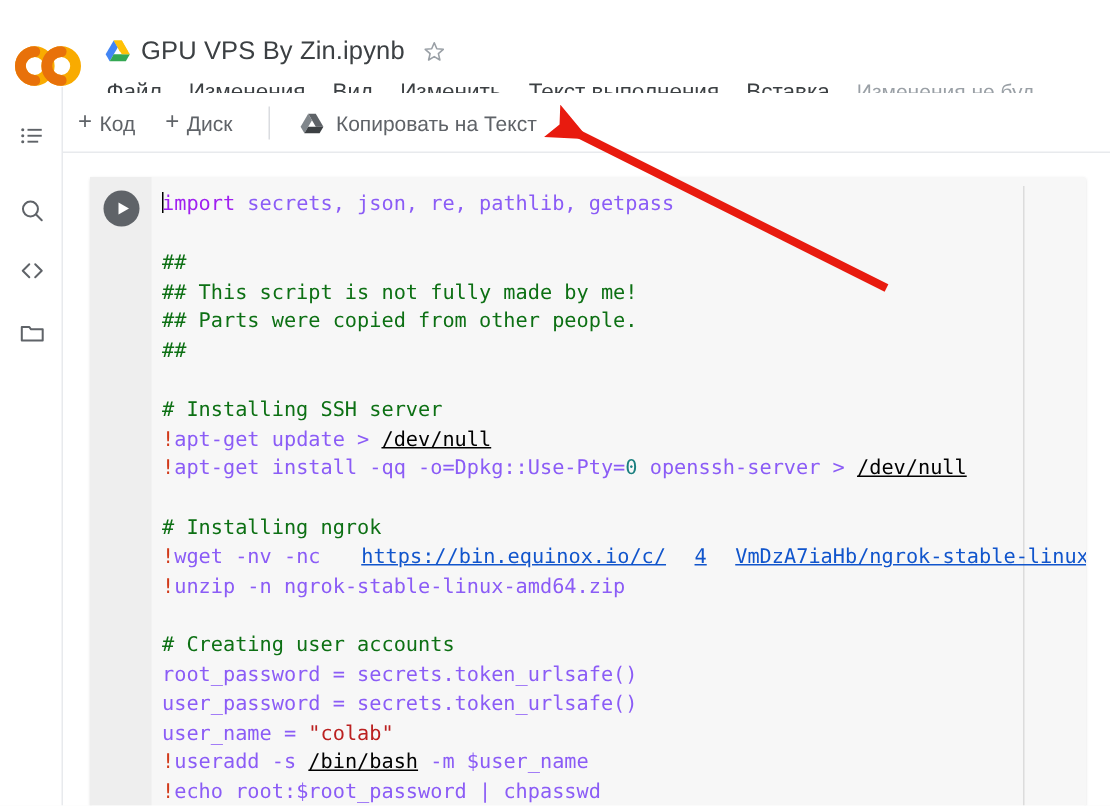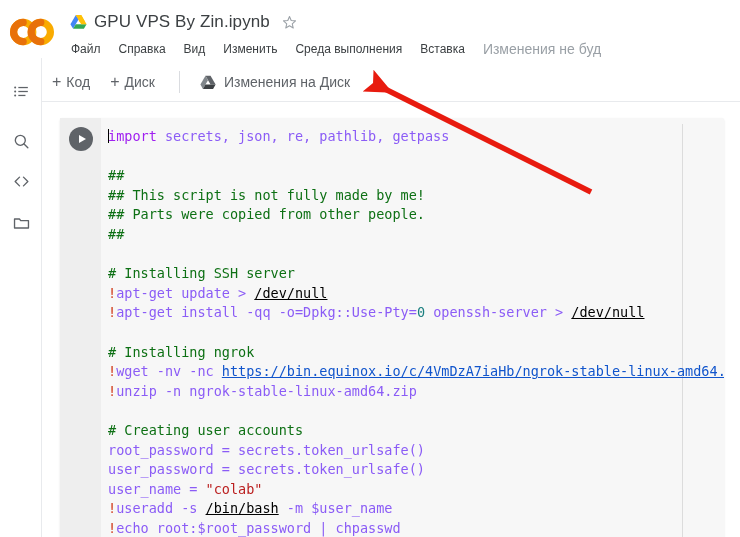--- a/index.html
+++ b/index.html
@@ -6,31 +6,31 @@
   html, body {
     width: 740px; height: 537px;
     overflow: hidden;
     background: #ffffff;
     font-family: "Liberation Sans", sans-serif;
     -webkit-font-smoothing: antialiased;
   }
   #app { position: relative; width: 740px; height: 537px; background:#fff; }
 
   
-  .header { position:absolute; left:0; top:4px; width:740px; height:58px; background:#fff; }
+  .header { position:absolute; left:0; top:16px; width:740px; height:58px; background:#fff; }
 
   .colab-logo { position:absolute; left:8px; top:8px; width:48px; height:40px; }
 
   .title-row { position:absolute; left:70px; top:5px; height:26px; display:flex; align-items:center; }
   .drive-icon { width:17px; height:16px; margin-right:7px; flex:none; }
   .doc-title { font-size:17px; color:#3c4043; letter-spacing:0.1px; white-space:nowrap; }
   .star-btn { margin-left:11px; width:18px; height:18px; display:flex; align-items:center; justify-content:center; cursor:pointer; }
 
   .menubar { position:absolute; left:62px; top:33px; height:24px; display:flex; align-items:center; gap:0px; }
-  .menu-item { font-size:12px; color:#3c4043; padding:2px 9px; white-space:nowrap; cursor:pointer; border-radius:3px; }
+  .menu-item { font-size:15px; color:#3c4043; padding:2px 9px; white-space:nowrap; cursor:pointer; border-radius:3px; }
   .menu-note { font-size:14px; color:#9aa0a6; padding:2px 9px; white-space:nowrap; }
 
   
   .toolbar { position:absolute; left:42px; top:62px; width:698px; height:40px; background:#fff;
              display:flex; align-items:center; }
   .tb-btn { display:flex; align-items:center; font-size:14px; color:#5f6368; padding:4px 10px;
             border-radius:4px; cursor:pointer; white-space:nowrap; }
   .tb-plus { font-size:16px; margin-right:5px; color:#5f6368; line-height:1; }
   .tb-divider { width:1px; height:22px; background:#dadce0; margin:0 10px 0 14px; }
   .tb-drive-icon { width:16px; height:15px; margin-right:8px; flex:none; }
@@ -64,21 +64,21 @@
                font-family:"DejaVu Sans Mono", "Liberation Mono", monospace;
                font-size:13.5px; line-height:19.6px; color:#000000; white-space:pre; }
   .code-line { height:19.6px; padding-left:7px; white-space:pre; }
   .code-line.blank { height:19.6px; }
 
   .tok-kw      { color:#a020f0;text-align:right; }
   .tok-comment { color:#0d7014; }
   .tok-bang    { color:#d13a1a; }
   .tok-str     { color:#bb2020; }
   .tok-num     { color:#1a7f7f; }
-  .tok-link    { color:#1155cc; text-decoration:underline; }
+  .tok-link    { color:#1155cc; text-decoration:underline;margin-left:19px; }
   .tok-path    { color:#000000; text-decoration:underline;margin-top:12px; }
   .tok-plain   { color:#8b5cf6; }
 
   .caret { display:inline-block; width:1px; height:14px; background:#000;
            vertical-align:-2px; margin-right:-1px; }
 
   
   .arrow-svg { position:absolute; left:355px; top:70px; width:250px; height:130px; pointer-events:none; }
 </style>
 </head>
@@ -112,24 +112,24 @@
       <span class="doc-title">GPU VPS By Zin.ipynb</span>
       <span class="star-btn">
         <svg viewBox="0 0 24 24" width="17" height="17">
           <path d="M12 3.5 L14.4 9.2 L20.5 9.7 L15.9 13.8 L17.3 19.8 L12 16.6 L6.7 19.8 L8.1 13.8 L3.5 9.7 L9.6 9.2 Z" fill="none" stroke="#9aa0a6" stroke-width="1.5" stroke-linejoin="round"></path>
         </svg>
       </span>
     </div>
 
     <div class="menubar">
       <div class="menu-item">Файл</div>
-      <div class="menu-item">Справка</div>
+      <div class="menu-item">Изменения</div>
       <div class="menu-item">Вид</div>
       <div class="menu-item">Изменить</div>
-      <div class="menu-item">Среда выполнения</div>
+      <div class="menu-item">Текст выполнения</div>
       <div class="menu-item">Вставка</div>
       <div class="menu-note">Изменения не буд</div>
     </div>
   </div>
 
   <div class="toolbar">
     <div class="tb-btn">
       <span class="tb-plus">+</span>
       <span>Код</span>
     </div>
@@ -139,21 +139,21 @@
     </div>
     <div class="tb-divider"></div>
     <div class="tb-btn">
       <span class="tb-drive-icon">
         <svg viewBox="0 0 24 22" width="16" height="15">
           <path d="M8.2 1 L15.8 1 L23.4 14 L15.8 14 Z" fill="#5f6368"></path>
           <path d="M8.2 1 L0.6 14 L4.4 20.6 L12 7.6 Z" fill="#80868b"></path>
           <path d="M4.4 20.6 L19.6 20.6 L23.4 14 L8.2 14 Z" fill="#3c4043"></path>
         </svg>
       </span>
-      <span>Изменения на Диск</span>
+      <span>Копировать на Текст</span>
     </div>
   </div>
   <div class="toolbar-rule"></div>
 
   <div class="sidebar">
     <div class="side-icon i0">
       <span>
         <svg viewBox="0 0 24 24" width="19" height="19">
           <circle cx="4" cy="7" r="1.3" fill="#5f6368"></circle>
             <rect x="8" y="6.2" width="12" height="1.6" fill="#5f6368"></rect>

